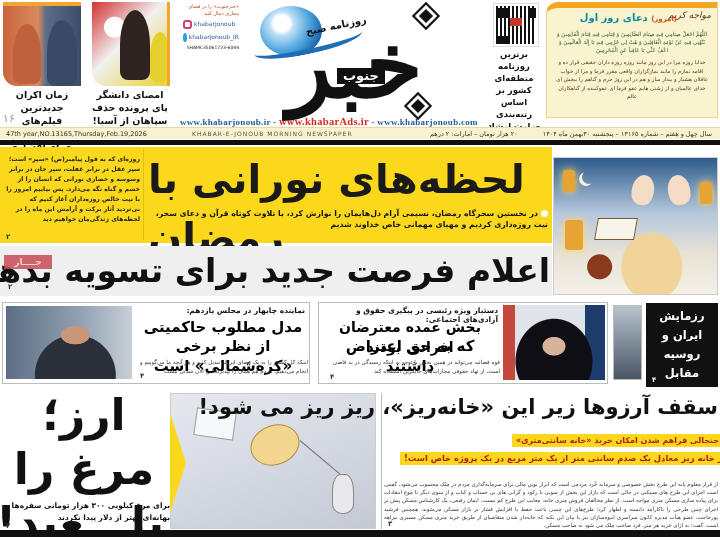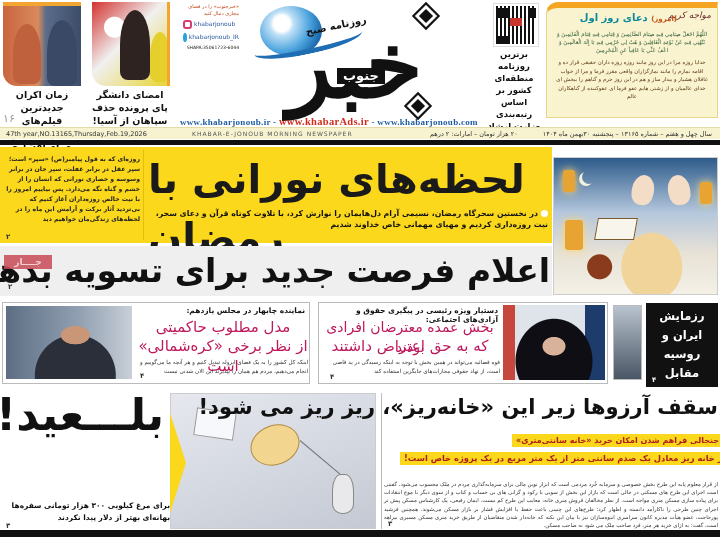--- a/index.html
+++ b/index.html
@@ -73,21 +73,21 @@
 
   
   .gray-band { position: absolute; left: 0; top: 246px; width: 552px; height: 50px; background: #efefef; }
   .tax-head { position: absolute; left: 20px; top: 246px; width: 530px; font-size: 33px; font-weight: bold; line-height: 50px; color: #111; text-align: right; letter-spacing: -1.5px; white-space: nowrap; }
   .ribbon { position: absolute; left: 4px; top: 255px; width: 48px; height: 14px; background: #c74b57; color: #f5c8cc; font-size: 9px; font-weight: bold; line-height: 14px; text-align: center; opacity: .85; }
   .small-num { position: absolute; font-size: 7px; color: #333; font-weight: bold; }
 
   
   .box { position: absolute; border: 1px solid #bbb; }
   .kicker { position: absolute; font-size: 7.5px; font-weight: bold; color: #111; text-align: right; }
-  .head-md { position: absolute; font-size: 15px; font-weight: normal; line-height: 20px; color: #be185d; text-align: center; }
+  .head-md { position: absolute; font-size: 15px; font-weight: bold; line-height: 20px; color: #000000; text-align: center; }
   .body-sm { position: absolute; font-size: 5.6px; line-height: 9px; color: #333; text-align: right; }
   .photo-man { position: absolute; left: 6px; top: 306px; width: 126px; height: 73px;
                background: radial-gradient(ellipse at 55% 40%, #c99677 0 14px, transparent 15px),
                            radial-gradient(ellipse at 55% 95%, #2a2f3a 0 40px, transparent 41px),
                            linear-gradient(90deg, #5d6e84 0%, #93a2b3 60%, #c8cfd7 100%); }
   .photo-woman { position: absolute; left: 503px; top: 305px; width: 102px; height: 75px;
                background: radial-gradient(ellipse at 50% 55%, #d8b29a 0 11px, transparent 12px),
                            radial-gradient(ellipse at 50% 75%, #0e0e14 0 38px, transparent 39px),
                            linear-gradient(90deg, #c6473c 0 12%, #dfe3ea 12% 80%, #1d3b6b 80% 100%); }
   .black-box { position: absolute; left: 646px; top: 303px; width: 72px; height: 84px; background: #111; color: #fff; font-size: 11.5px; font-weight: bold; line-height: 19px; text-align: center; }
@@ -215,20 +215,21 @@
 <div class="body-sm rtl" style="left:322px;top:358px;width:178px;">قوه قضائیه می‌تواند در همین بخش با توجه به اینکه رسیدگی در ید قاضی است، از نهاد حقوقی مجازات‌های جایگزین استفاده کند</div>
 <div class="small-num" style="left:330px;top:373px;">۴</div>
 
 <div class="edge-photo"></div>
 <div class="black-box rtl">
   <div style="padding:4px 6px 0 6px;">رزمایش ایران و روسیه مقابل چشم ناوهای آمریکایی</div>
 </div>
 <div class="small-num" style="left:652px;top:376px;color:#fff;">۴</div>
 
 <div class="arz-head rtl center">
+  <div>ارز؛ مرغ را</div>
   <div>بلـــعید!</div>
 </div>
 <div class="arz-sub rtl">برای مرغ کیلویی ۳۰۰ هزار تومانی سفره‌ها بهانه‌ای بهتر از دلار پیدا نکردند</div>
 <div class="small-num" style="left:6px;top:522px;">۳</div>
 
 <div class="cartoon"></div>
 <div class="cartoon-tri"></div>
 <div class="kite"></div>
 <div class="chicken"></div>
 <div style="position:absolute;left:300px;top:440px;width:60px;height:1px;background:#777;transform:rotate(40deg);transform-origin:left;"></div>

